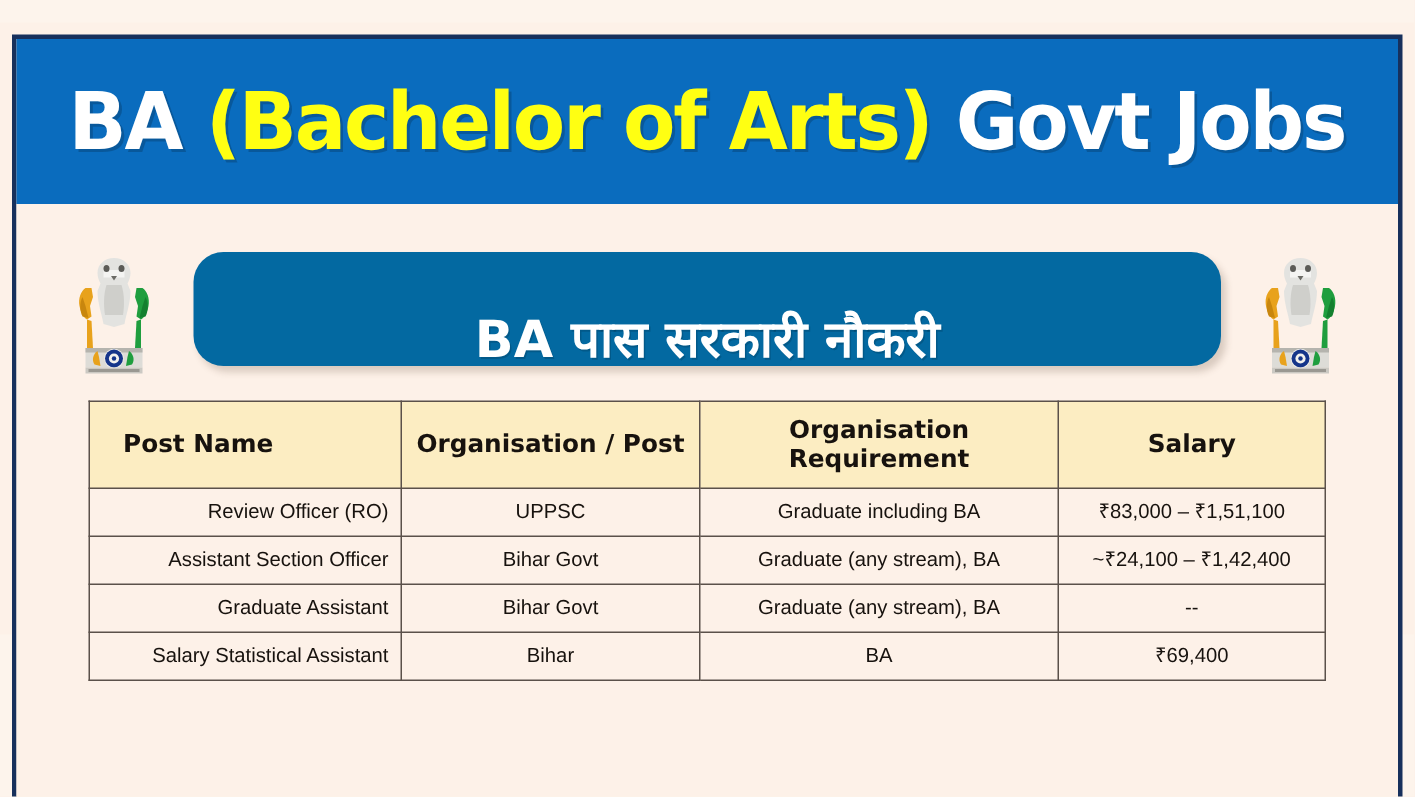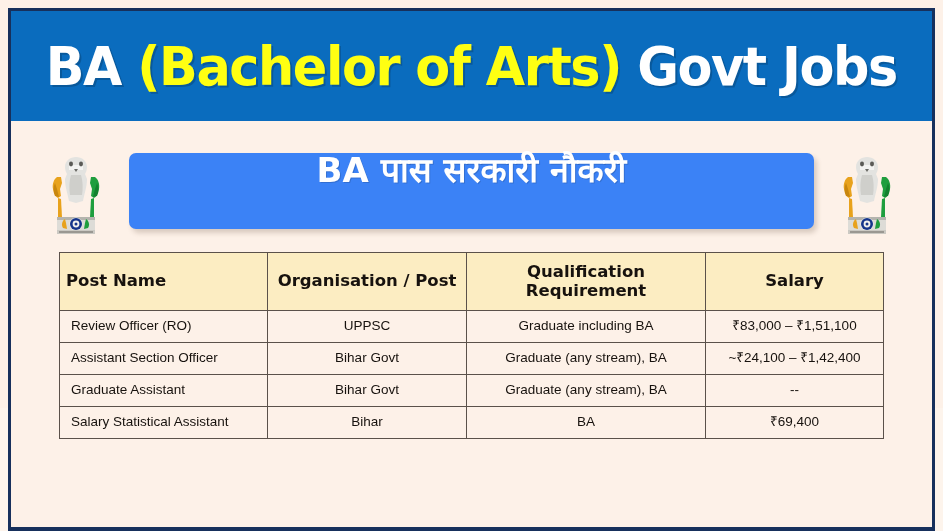--- a/index.html
+++ b/index.html
@@ -14,20 +14,21 @@
     font-family: "Liberation Sans", sans-serif;
     background: #fdf4ec;
   }
 
   #infographic {
     position: relative;
     width: 943px;
     height: 408px;
     background: #fdf1e8;
     padding: 8px 8px 0 8px;
+    margin-top: 15px;
   }
 
   
   .card {
     position: relative;
     width: 927px;
     height: 523px;
     background: #fdf1e8;
     border: 3px solid #17305c;
     border-bottom-width: 4px;
@@ -83,24 +84,24 @@
     flex: 0 0 62px;
     margin-left: 34px;
     position: relative;
   }
   .emblem.right { margin-left: 0; margin-right: 34px; }
 
   .green-banner {
     flex: 1 1 auto;
     margin: 0 22px;
     height: 76px;
-    background: #3b82f6;
-    border-radius: 7px;
+    background: #0369a1;
+    border-radius: 20px;
     display: flex;
-    align-items: flex-start;
+    align-items: flex-end;
     justify-content: center;
     box-shadow: 3px 4px 5px rgba(90,70,50,0.22);
   }
 
   .banner-text {
     font-family: "DejaVu Sans", sans-serif;
     font-weight: bold;
     font-size: 34px;
     line-height: 1;
     color: #ffffff;
@@ -135,36 +136,36 @@
     font-family: "DejaVu Sans", sans-serif;
     font-weight: bold;
     font-size: 16.5px;
     line-height: 1.15;
     height: 58px;
     vertical-align: middle;
   }
 
   table.jobs thead th.c-post {
     text-align: left;
-    padding-left: 6px;
+    padding-left: 22px;
   }
   table.jobs thead th.c-org,
   table.jobs thead th.c-qual,
   table.jobs thead th.c-sal { text-align: center; }
 
   table.jobs tbody td {
     background: #fdf1e8;
     font-size: 13.5px;
     line-height: 1.25;
     height: 32px;
     vertical-align: middle;
   }
 
   table.jobs tbody td.c-post {
-    text-align: left;
+    text-align: right;
     padding-left: 11px;
   }
   table.jobs tbody td.c-org,
   table.jobs tbody td.c-qual,
   table.jobs tbody td.c-sal { text-align: center; }
 
   .col-post { width: 208px; }
   .col-org  { width: 199px; }
   .col-qual { width: 239px; }
   .col-sal  { width: 178px; }
@@ -255,21 +256,21 @@
           <colgroup>
             <col class="col-post">
             <col class="col-org">
             <col class="col-qual">
             <col class="col-sal">
           </colgroup>
           <thead>
             <tr>
               <th class="c-post">Post Name</th>
               <th class="c-org">Organisation / Post</th>
-              <th class="c-qual nowrap-2">Qualification
+              <th class="c-qual nowrap-2">Organisation
 Requirement</th>
               <th class="c-sal">Salary</th>
             </tr>
           </thead>
           <tbody>
             <tr>
               <td class="c-post nowrap-2">Review Officer (RO)</td>
               <td class="c-org">UPPSC</td>
               <td class="c-qual">Graduate  including BA</td>
               <td class="c-sal">₹83,000 – ₹1,51,100</td>

